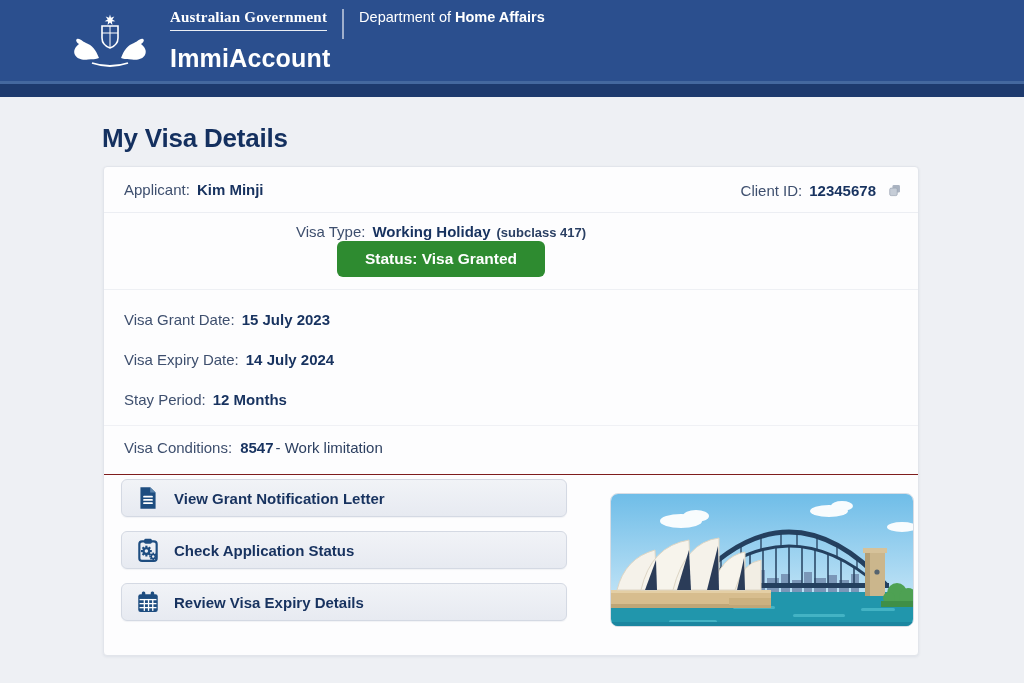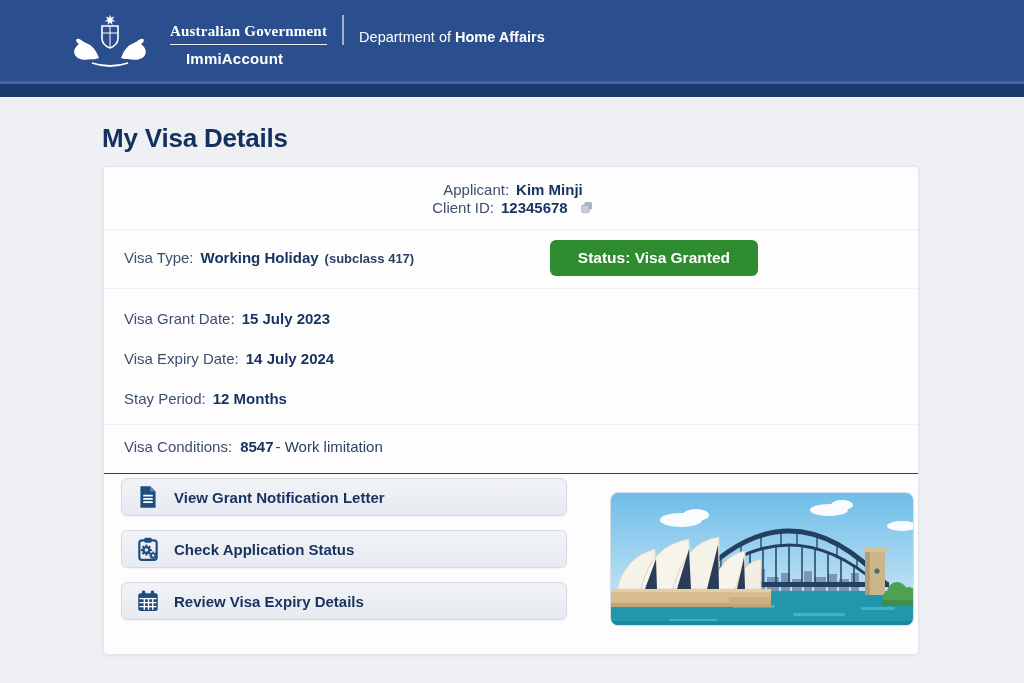--- a/index.html
+++ b/index.html
@@ -13,55 +13,55 @@
   }
   
   .header-main {
     height:81px; background:#2b4f8e;
     display:flex; align-items:center;
     padding-left:66px;
   }
   .header-strip { height:16px; background:#1d3a6e; border-top:3px solid #44689f; }
   .crest { margin-right:16px; margin-top:2px; flex:0 0 auto; }
   .header-text { color:#fff; }
-  .hdr-row1 { display:flex; align-items:flex-end; }
+  .hdr-row1 { display:flex; align-items:flex-start; }
   .gov-label {
     font-family:"Liberation Serif", serif;
     font-weight:bold; font-size:15px; letter-spacing:.2px;
     border-bottom:1px solid rgba(255,255,255,.9);
     padding-bottom:4px;
   }
   .hdr-divider { width:2px; height:30px; background:rgba(255,255,255,.55); margin:0 15px; }
   .dept { font-size:14.5px; }
   .dept b { margin-left:4px; }
-  .app-name { font-size:15px; font-weight:bold; margin-top:5px; letter-spacing:.2px;margin-left:16px; }
+  .app-name { font-size:25px; font-weight:bold; margin-top:5px; letter-spacing:.2px; }
 
   
   .page-title {
     margin:26px 0 12px 102px;
     font-size:26px; font-weight:bold; color:#14305f; letter-spacing:-.2px;
   }
   .card {
     width:816px; margin-left:103px;
     background:#fdfdfe; border:1px solid #e2e5eb; border-radius:4px;
     box-shadow:0 1px 3px rgba(20,40,80,.07);
   }
   .lbl { color:#3e4f6e; font-size:15px; }
   .val { color:#17325f; font-weight:bold; font-size:15px; margin-left:7px; }
 
   .row-applicant {
     display:flex; justify-content:space-between; align-items:center;
-    padding:14px 16px 13px 20px; border-bottom:1px solid #eceef3;flex-direction:column;
+    padding:14px 16px 13px 20px; border-bottom:1px solid #eceef3;
   }
   .client-id { display:flex; align-items:center;text-align:right; }
   .copy-btn { margin-left:11px; cursor:pointer; display:inline-flex; }
 
   .row-visatype {
     display:flex; justify-content:space-between; align-items:center;
-    padding:10px 160px 12px 20px; border-bottom:1px solid #eef0f4;
+    padding:10px 160px 12px 20px; border-bottom:1px solid #eef0f4;flex-direction:column;
   }
   .subclass { font-size:13px; font-weight:600; color:#2a3f63; margin-left:6px; }
   .status-badge {
     background:#2e8b30; color:#fff; font-weight:bold; font-size:15.5px;
     padding:9px 28px; border-radius:6px; white-space:nowrap;
   }
 
   .details { padding:10px 20px 5px; }
   .detail-row { padding:11px 0; }
 

